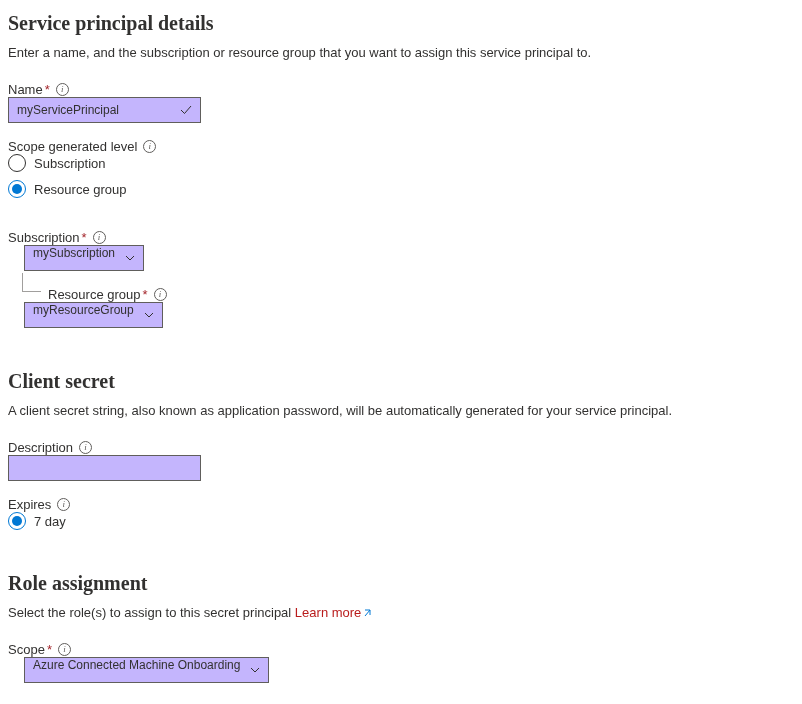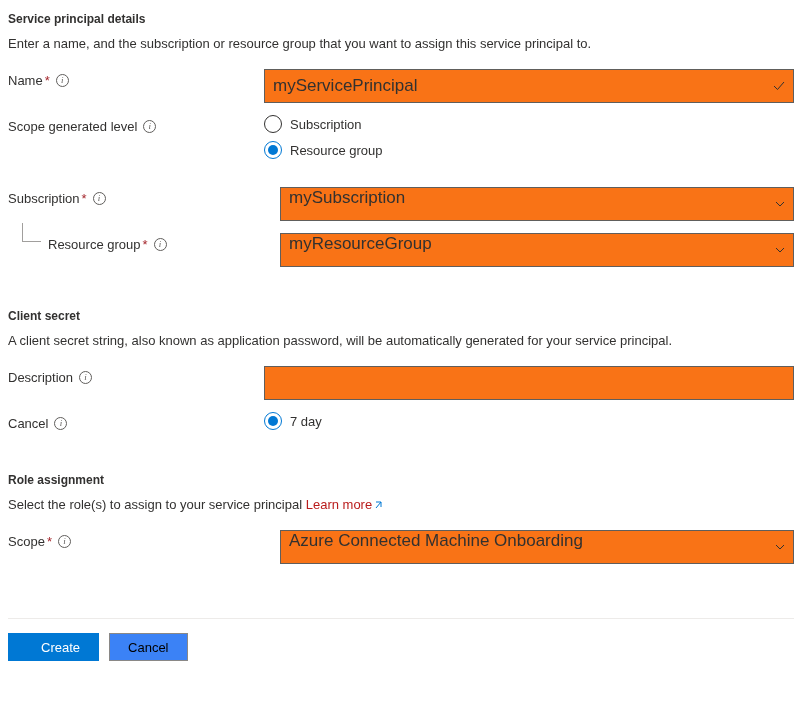--- a/index.html
+++ b/index.html
@@ -6,34 +6,36 @@
   body {
     font-family: "Segoe UI", -apple-system, "Helvetica Neue", Arial, sans-serif;
     font-size: 13px;
     color: #323130;
     margin: 0;
     padding: 12px 8px 8px 8px;
     background: #fff;
     width: 802px;
   }
   h2.section-heading {
-    font-size: 12px;
+    font-size: 20px;
     font-weight: 600;
     margin: 0 0 10px 0;
     color: #323130;
+    font-family: Liberation Serif, serif;
   }
   .section-intro {
     font-size: 13px;
     color: #323130;
     margin: 0 0 18px 0;
   }
   .form-row {
     display: flex;
     align-items: flex-start;
     margin-bottom: 12px;
+    flex-direction: column;
   }
   .label-col {
     width: 256px;
     padding-top: 4px;
     display: flex;
     align-items: center;
     font-size: 13px;
     color: #323130;
   }
   .label-col.indented {
@@ -62,26 +64,26 @@
     line-height:1;
     color:#605e5c;
     margin-left:6px;
     font-style: italic;
     font-family: Georgia, serif;
     cursor: default;
   }
   .control-col { flex:1; }
   .text-input, .select-input {
     width:100%;
-    height:34px;
+    height:26px;
     border:1px solid #605e5c;
     padding: 0 28px 0 8px;
-    font-size:17px;
+    font-size:12px;
     color:#323130;
-    background:#f97316;
+    background:#c4b5fd;
     position:relative;
   }
   .select-wrap { position:relative;padding-left:16px; }
   .select-wrap .chevron, .text-wrap .check-icon {
     position:absolute;
     right:8px;
     top:50%;
     transform:translateY(-50%);
     pointer-events:none;
   }
@@ -231,40 +233,40 @@
     <span>Description</span>
     <span class="info-icon">i</span>
   </div>
   <div class="control-col">
     <input class="text-input" type="text" value="" style="">
   </div>
 </div>
 
 <div class="form-row">
   <div class="label-col">
-    <span>Cancel</span>
+    <span>Expires</span>
     <span class="info-icon">i</span>
   </div>
   <div class="control-col">
     <div class="radio-group">
       <label class="radio-item">
         <span class="radio-outer selected">
             <span class="radio-inner"></span>
           </span>
         <span>7 day</span>
       </label>
     </div>
   </div>
 </div>
 
 <div class="section-gap"></div>
 
 <h2 class="section-heading">Role assignment</h2>
 <p class="section-intro">
-  <span>Select the role(s) to assign to your service principal </span><a class="link"><span>Learn more</span><svg width="10" height="10" viewBox="0 0 10 10">
+  <span>Select the role(s) to assign to this secret principal </span><a class="link"><span>Learn more</span><svg width="10" height="10" viewBox="0 0 10 10">
         <path d="M2 2 H7 V7 M7 2 L2 8" stroke="#0078d4" stroke-width="1" fill="none"></path>
       </svg></a>
 </p>
 
 <div class="form-row">
   <div class="label-col">
     <span>Scope</span>
       <span class="req">*</span>
     <span class="info-icon">i</span>
   </div>

